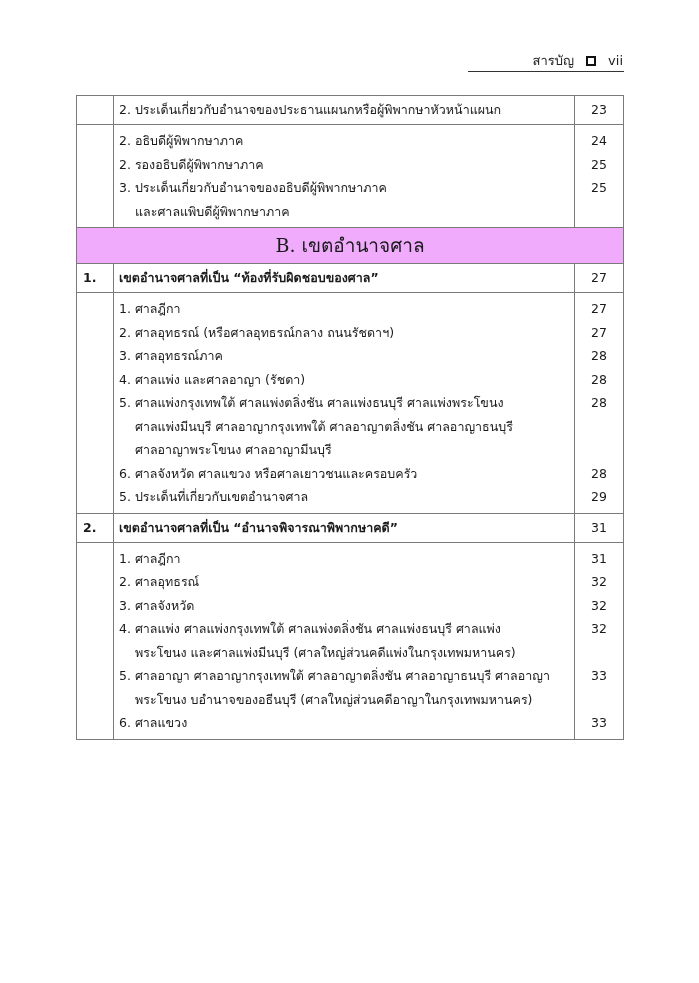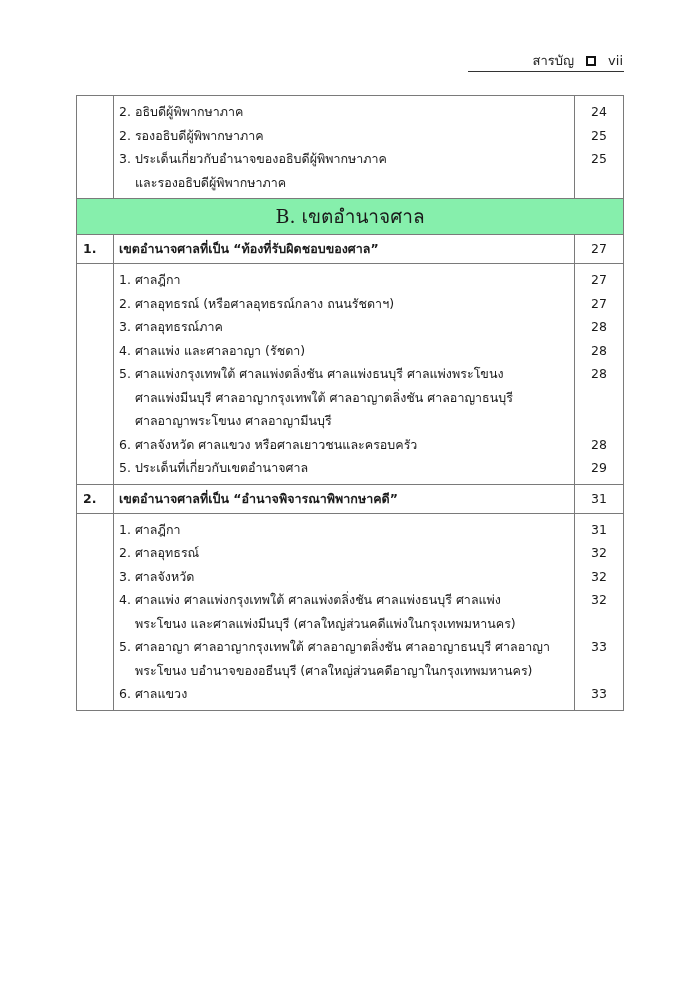--- a/index.html
+++ b/index.html
@@ -14,48 +14,53 @@
   table.toc td { border: 1px solid #7a7a7a; vertical-align: top; font-size: 12.5px; line-height: 23.5px; padding: 0; }
   col.c1 { width: 37px; } col.c3 { width: 49px; }
   td.num { padding-left: 6px !important; }
   td.text { padding-left: 5px !important; }
   td.page { text-align: center; }
   tr.single td { height: 28px; line-height: 28px; }
   tr.group td { padding-top: 4px !important; padding-bottom: 4px !important; }
   .line { display: block; white-space: nowrap; }
   .indent { padding-left: 16px; }
   .bold { font-weight: bold; }
-  tr.section td { background: #86efac; height: 35px; text-align: center;
+  tr.section td { background: #f0abfc; height: 35px; text-align: center;
                   font-family: "DejaVu Serif", "Liberation Serif", serif; font-size: 19px; line-height: 35px; }
   .pages .line { text-align: center; }
 </style>
 </head>
 <body>
 
 <div class="header">
   <span>สารบัญ</span>
   <span class="box"></span>
   <span>vii</span>
 </div>
 <div class="header-rule"></div>
 
 <table class="toc">
   <colgroup>
       <col class="c1">
       <col class="c2">
       <col class="c3">
     </colgroup>
   <tbody id="toc-body">
+      <tr class="single">
+        <td class="num"></td>
+        <td class="text">2. ประเด็นเกี่ยวกับอำนาจของประธานแผนกหรือผู้พิพากษาหัวหน้าแผนก</td>
+        <td class="page">23</td>
+      </tr>
       <tr class="group">
         <td class="num"></td>
         <td class="text">
           <span class="line">2. อธิบดีผู้พิพากษาภาค</span>
           <span class="line">2. รองอธิบดีผู้พิพากษาภาค</span>
           <span class="line">3. ประเด็นเกี่ยวกับอำนาจของอธิบดีผู้พิพากษาภาค</span>
-          <span class="line indent">และรองอธิบดีผู้พิพากษาภาค</span>
+          <span class="line indent">และศาลแพิบดีผู้พิพากษาภาค</span>
         </td>
         <td class="page pages">
           <span class="line">24</span>
           <span class="line">25</span>
           <span class="line">25</span>
           <span class="line">&nbsp;</span>
         </td>
       </tr>
       <tr class="section">
         <td colspan="3">B. เขตอำนาจศาล</td>

